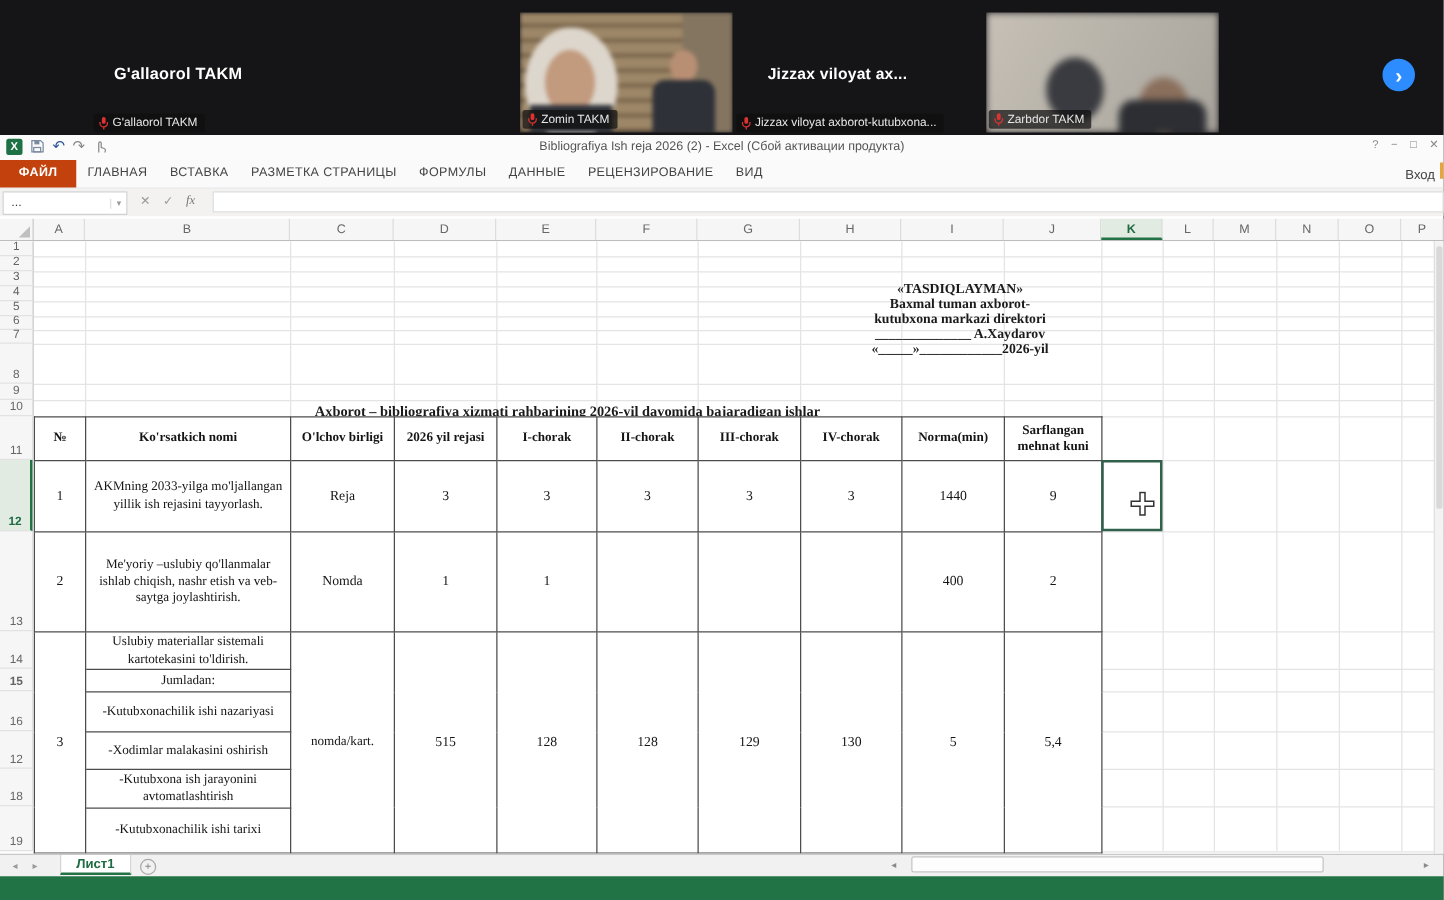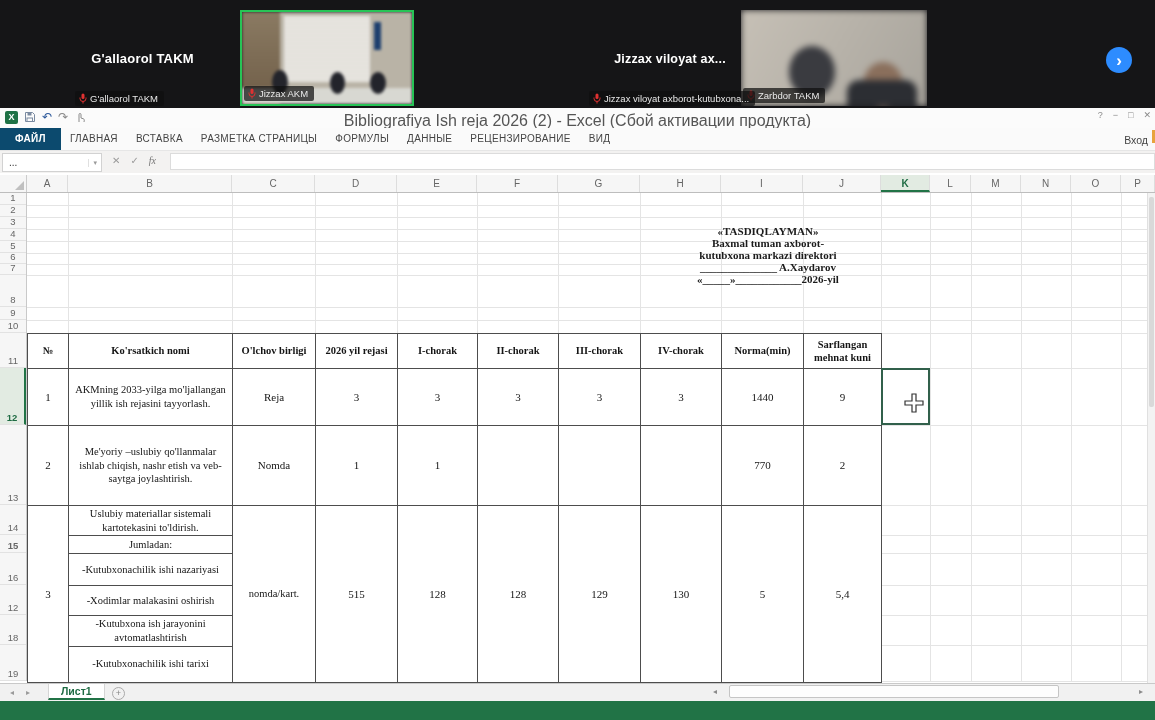--- a/index.html
+++ b/index.html
@@ -15,26 +15,26 @@
   .vlabel{position:absolute;display:flex;align-items:center;gap:3px;background:rgba(15,15,15,.72);color:#e8e8e8;
           font-size:9.5px;padding:2px 6px 2px 4px;border-radius:2px;white-space:nowrap;}
   #nextbtn{position:absolute;left:1106px;top:47px;width:26px;height:26px;border-radius:50%;background:#2d8cff;
            color:#fff;font-size:17px;font-weight:bold;display:flex;align-items:center;justify-content:center;line-height:1;}
 
   
   #titlebar{position:absolute;left:0;top:108px;width:1155px;height:20px;background:#fbfbfb;}
   #qat{position:absolute;left:5px;top:110px;display:flex;align-items:center;gap:6px;color:#444;font-size:11px;}
   #xl-logo{width:13px;height:13px;background:#1e7145;color:#fff;font-size:9px;font-weight:bold;border-radius:2px;
            display:flex;align-items:center;justify-content:center;}
-  #wintitle{position:absolute;left:250px;right:250px;top:112px;text-align:center;font-size:16px;color:#555;white-space:nowrap;}
+  #wintitle{position:absolute;left:250px;right:250px;top:112px;text-align:center;font-size:10px;color:#555;white-space:nowrap;}
   #wincontrols{position:absolute;right:4px;top:110px;display:flex;gap:10px;color:#8a8a8a;font-size:9px;}
   #ribbonrow{position:absolute;left:0;top:128px;width:1155px;height:23px;background:#fafafa;border-bottom:1px solid #e6e6e6;box-sizing:border-box;}
   #ribbontabs{position:absolute;left:0;top:128px;display:flex;align-items:stretch;height:22px;font-size:10px;color:#444;}
   .rtab{padding:5px 9px 0 9px;letter-spacing:.3px;}
-  .rtab.file{background:#0c4a6e;color:#fff;padding:5px 15px 0 15px;font-weight:bold;}
+  .rtab.file{background:#c2410c;color:#fff;padding:5px 15px 0 15px;font-weight:bold;}
   #signin{position:absolute;right:7px;top:134px;font-size:10.5px;color:#444;}
   #acctbadge{position:absolute;right:0;top:130px;width:3px;height:13px;background:#e8a33d;}
 
   #formulabar{position:absolute;left:0;top:151px;width:1155px;height:22px;background:#f3f2f1;}
   #namebox{position:absolute;left:2px;top:153px;width:98px;height:17px;background:#fff;border:1px solid #d2d2d2;
            font-size:10px;color:#333;display:flex;align-items:center;}
   #namebox .nbtext{padding-left:6px;flex:1;}
   #namebox .nbarrow{font-size:7px;color:#999;border-left:1px solid #e0e0e0;padding:0 4px;}
   #fbicons{position:absolute;left:112px;top:155px;display:flex;gap:10px;font-size:10px;color:#9a9a9a;}
   #fbicons .fx{font-family:"Liberation Serif",serif;font-style:italic;color:#777;}
@@ -91,44 +91,43 @@
 </style>
 </head>
 <body>
 
 <div id="app">
 
   <div id="videobar">
 
     <div class="offname" style="left:20px;top:51px;width:245px;">G'allaorol TAKM</div>
 
-    <div class="vtile active" style="left:240px;width:174px;">
-      <div class="scene" style="background:#b9b3a6;">
-        <div class="abs" style="left:0;top:0;width:38px;height:96px;background:linear-gradient(#8a7a62,#6e5c46);"></div>
-        <div class="abs" style="left:42px;top:4px;width:86px;height:66px;background:repeating-linear-gradient(#eae8e3 0 3px,#d6d3cd 3px 4px);"></div>
-        <div class="abs" style="left:132px;top:10px;width:7px;height:28px;background:#1d3f6e;"></div>
-        <div class="abs" style="left:0;bottom:0;width:100%;height:16px;background:#d8d8d2;"></div>
-        <div class="blob" style="left:30px;bottom:10px;width:16px;height:24px;background:#23242b;"></div>
-        <div class="blob" style="left:88px;bottom:10px;width:15px;height:22px;background:#23242b;"></div>
-        <div class="blob" style="left:128px;bottom:10px;width:16px;height:22px;background:#23242b;"></div>
+
+    <div class="vtile" style="left:416px;width:170px;">
+      <div class="scene" style="background:repeating-linear-gradient(#9d8768 0 9px,#6e5a42 9px 12px);">
+        <div class="abs" style="right:0;top:0;width:40px;height:96px;background:#847560;"></div>
+        <div class="blob" style="left:4px;top:12px;width:74px;height:92px;background:#ddd6cc;"></div>
+        <div class="blob" style="left:20px;top:30px;width:40px;height:52px;background:#c29a7e;"></div>
+        <div class="abs" style="left:8px;bottom:0;width:66px;height:22px;background:#2e3138;"></div>
+        <div class="blob" style="right:28px;top:30px;width:22px;height:26px;background:#b98f74;"></div>
+        <div class="abs" style="right:14px;bottom:0;width:50px;height:42px;background:#2e3138;border-radius:10px 10px 0 0;"></div>
       </div>
       <div class="vlabel" style="left:2px;bottom:3px;">
         <svg width="8" height="11" viewBox="0 0 8 11">
             <rect x="2.5" y="0.5" width="3" height="5.5" rx="1.5" fill="#e03131"></rect>
             <path d="M1 4.5v1a3 3 0 0 0 6 0v-1" stroke="#e03131" fill="none"></path>
             <line x1="4" y1="8.5" x2="4" y2="10.5" stroke="#e03131"></line>
           </svg>
-        <span>Jizzax AKM</span>
-      </div>
-    </div>
-
+        <span>Zomin TAKM</span>
+      </div>
+    </div>
 
     <div class="offname" style="left:585px;top:52px;width:170px;font-size:12.5px;">Jizzax viloyat ax...</div>
 
-    <div class="vtile" style="left:741px;width:186px;">
+    <div class="vtile" style="left:789px;width:186px;">
       <div class="scene" style="background:linear-gradient(120deg,#c6c0b6,#a8a49c);filter:blur(3px);">
         <div class="blob" style="left:48px;top:36px;width:46px;height:52px;background:#3a3b40;"></div>
         <div class="blob" style="right:24px;top:52px;width:40px;height:46px;background:#8a6f5c;"></div>
         <div class="abs" style="right:10px;bottom:0;width:70px;height:26px;background:#2c2e33;border-radius:12px 12px 0 0;"></div>
       </div>
       <div class="vlabel" style="left:2px;bottom:3px;">
         <svg width="8" height="11" viewBox="0 0 8 11">
             <rect x="2.5" y="0.5" width="3" height="5.5" rx="1.5" fill="#e03131"></rect>
             <path d="M1 4.5v1a3 3 0 0 0 6 0v-1" stroke="#e03131" fill="none"></path>
             <line x1="4" y1="8.5" x2="4" y2="10.5" stroke="#e03131"></line>
@@ -267,20 +266,21 @@
       </div>
 
     <div class="serif" id="approval">
       <div>«TASDIQLAYMAN»</div>
       <div>Baxmal tuman axborot-</div>
       <div>kutubxona markazi direktori</div>
       <div>______________  A.Xaydarov</div>
       <div>«_____»____________2026-yil</div>
     </div>
 
+    <div class="serif" id="sheettitle1">Axborot – bibliografiya xizmati rahbarining  2026-yil davomida bajaradigan ishlar</div>
     <div class="serif" id="sheettitle2">REJASI</div>
 
     <table class="wtable">
       <colgroup>
         <col style="width:41px">
           <col style="width:164px">
           <col style="width:83px">
           <col style="width:82px">
           <col style="width:80px">
         <col style="width:81px">
@@ -316,21 +316,21 @@
       </tr>
       <tr style="height:80px">
         <td>2</td>
         <td class="nm">Me'yoriy –uslubiy qo'llanmalar ishlab chiqish, nashr etish va veb-saytga joylashtirish.</td>
         <td>Nomda</td>
         <td>1</td>
         <td>1</td>
         <td></td>
         <td></td>
         <td></td>
-        <td>770</td>
+        <td>400</td>
         <td>2</td>
       </tr>
       <tr style="height:30px">
         <td rowspan="6">3</td>
         <td class="nm">Uslubiy materiallar sistemali kartotekasini to'ldirish.</td>
         <td rowspan="6" class="nm">nomda/kart.</td>
         <td rowspan="6">515</td>
         <td rowspan="6">128</td>
         <td rowspan="6">128</td>
         <td rowspan="6">129</td>

